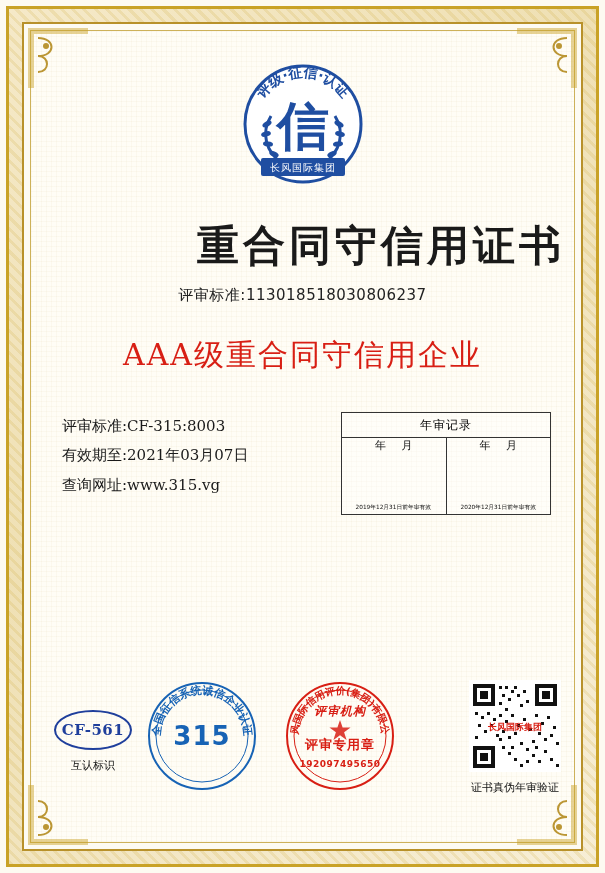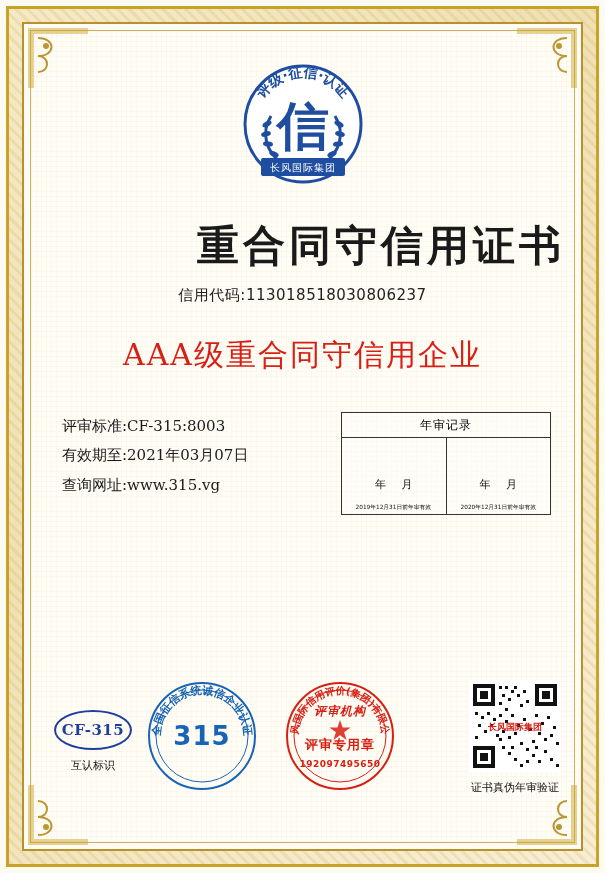--- a/index.html
+++ b/index.html
@@ -153,21 +153,21 @@
   }
   .year-table .yt-body {
     display: flex;
     height: 76px;
   }
   .year-table .yt-cell {
     flex: 1 1 50%;
     position: relative;
     display: flex;
     flex-direction: column;
-    justify-content: flex-end;
+    justify-content: space-between;
     align-items: center;
     padding-bottom: 2px;
     gap: 11px;
   }
   .year-table .yt-cell + .yt-cell { border-left: 1px solid #333; }
   .yt-ym {
     font-family: "DejaVu Sans", sans-serif;
     font-size: 11px;
     letter-spacing: 6px;
     padding-left: 6px;
@@ -310,21 +310,21 @@
 
           <rect x="38" y="100" width="84" height="18" rx="2" fill="#1f4ea1"></rect>
           <text x="80" y="113" text-anchor="middle" font-family="DejaVu Sans, sans-serif" font-size="10" fill="#ffffff" letter-spacing="1">长风国际集团</text>
         </svg>
       </div>
     </div>
 
     <div class="main-title">重合同守信用证书</div>
 
     <div class="code-line">
-      <span>信用代码:</span><span>113018518030806237</span>
+      <span>评审标准:</span><span>113018518030806237</span>
     </div>
 
 
     <div class="grade">AAA级重合同守信用企业</div>
 
     <div class="mid-row">
       <div class="details">
         <div class="row">评审标准:CF-315:8003</div>
         <div class="row">有效期至:2021年03月07日</div>
         <div class="row">查询网址:www.315.vg</div>
@@ -341,21 +341,21 @@
             <div class="yt-ym">年 月</div>
             <div class="yt-note">2020年12月31日前年审有效</div>
           </div>
         </div>
       </div>
     </div>
 
     <div class="seals">
 
       <div class="seal" style="left: 14px; top: 70px;">
-        <div class="cf-badge">CF-315</div>
+        <div class="cf-badge">CF-561</div>
         <div class="caption">互认标识</div>
       </div>
 
       <div class="seal" style="left: 108px; top: 42px;">
         <div class="stamp-blue">
           <svg class="ring-text" viewBox="0 0 104 104">
             <circle cx="52" cy="52" r="46" fill="none" stroke="#1763b5" stroke-width="1"></circle>
             <path id="blueArc" d="M10 52 A42 42 0 1 1 94 52" fill="none"></path>
             <text font-family="DejaVu Sans, sans-serif" font-size="11" font-weight="bold" fill="#1763b5">
               <textPath href="#blueArc" startOffset="50%" text-anchor="middle">全国征信系统诚信企业认证</textPath>

